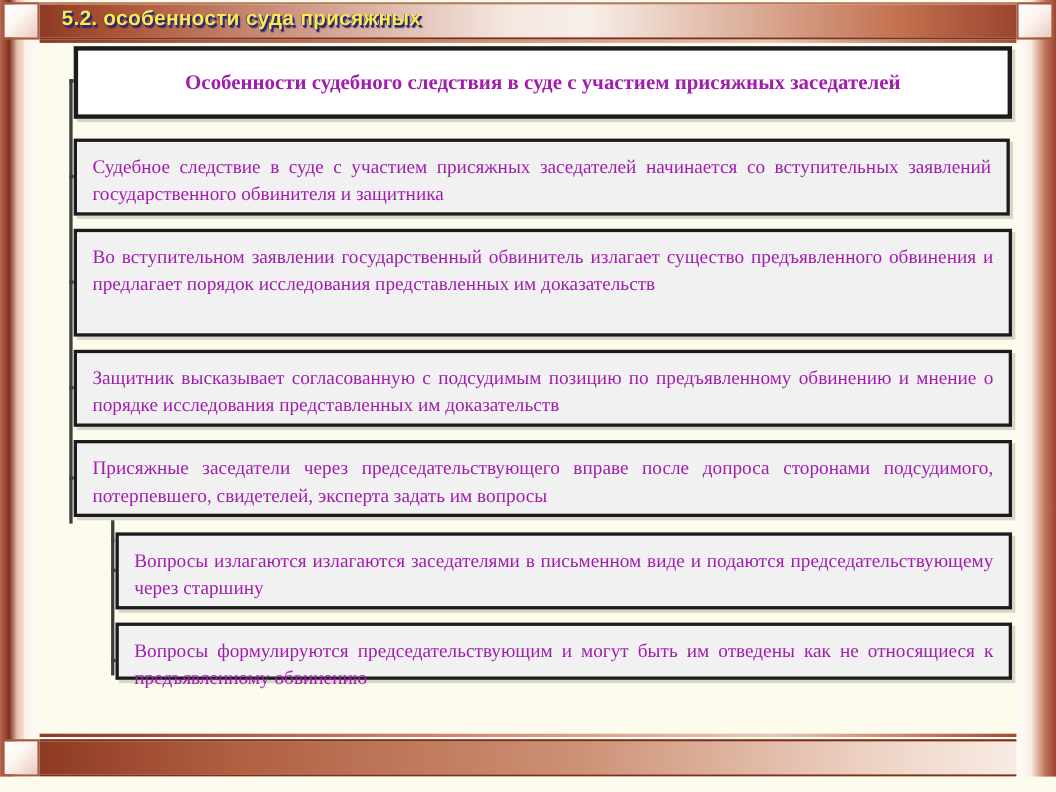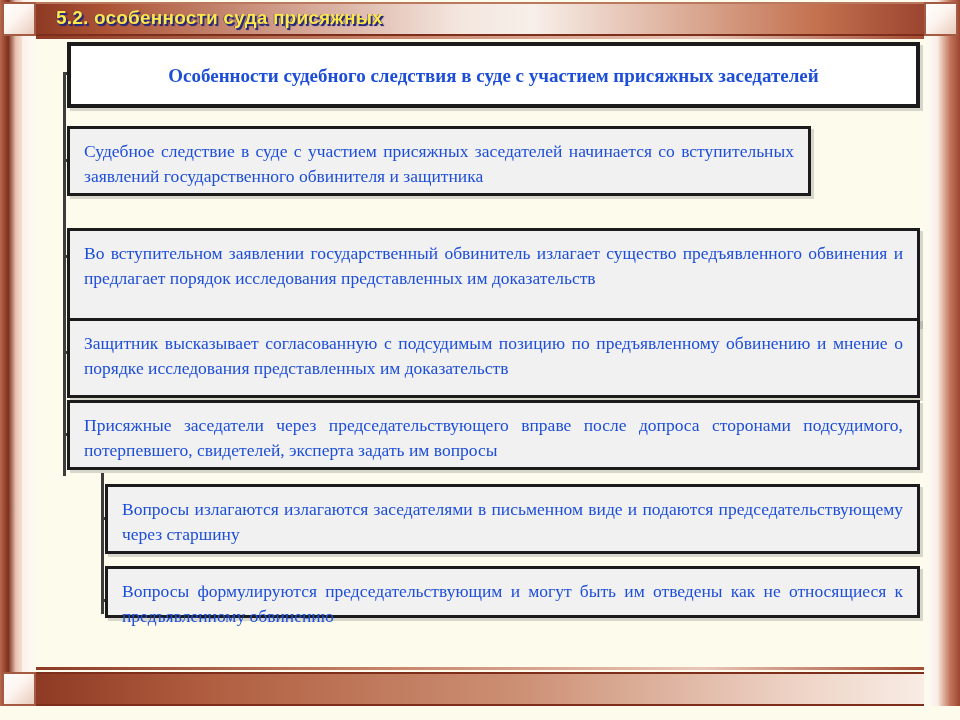--- a/index.html
+++ b/index.html
@@ -172,21 +172,21 @@
     background: #f1f1f1;
     border: 3px solid #1b1b1b;
     box-sizing: border-box;
     box-shadow: 3px 3px 0 rgba(120,120,120,0.28);
   }
   .node p {
     margin: 0;
     padding: 0;
     font-size: 17.5px;
     line-height: 1.42;
-    color: #1d4ed8;
+    color: #a21caf;
     text-align: justify;
     text-justify: inter-word;
     font-family: "Liberation Serif", "DejaVu Serif", serif;
   }
 
   .node.title-node {
     border-width: 4px;
     background: #ffffff;
     display: flex;
     align-items: center;
@@ -198,23 +198,23 @@
     font-size: 19px;
     line-height: 1.4;
   }
 
   .node-inner {
     padding: 10px 14px 8px 14px;
   }
 
   
   #node-title   { left: 27px;  top: 0px;   width: 853px; height: 66px; }
-  #node-1       { left: 27px;  top: 84px;  width: 744px; height: 70px; }
-  #node-2       { left: 27px;  top: 166px; width: 853px; height: 98px; margin-top: 20px; }
-  #node-3       { left: 27px;  top: 276px; width: 853px; height: 80px; }
+  #node-1       { left: 27px;  top: 84px;  width: 851px; height: 70px; }
+  #node-2       { left: 27px;  top: 166px; width: 853px; height: 98px; }
+  #node-3       { left: 27px;  top: 276px; width: 853px; height: 70px; }
   #node-4       { left: 27px;  top: 358px; width: 853px; height: 70px; }
   #node-4a      { left: 65px;  top: 442px; width: 815px; height: 70px; }
   #node-4b      { left: 65px;  top: 524px; width: 815px; height: 52px; }
 </style>
 </head>
 <body>
 
 <div class="slide">
 
   <div class="frame-left-outer"></div>

